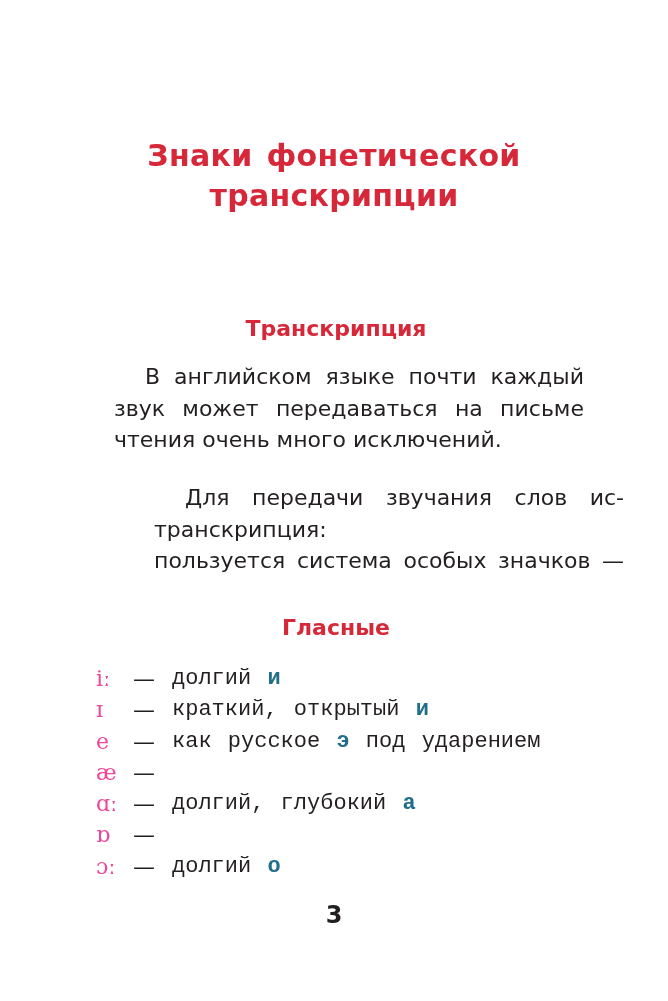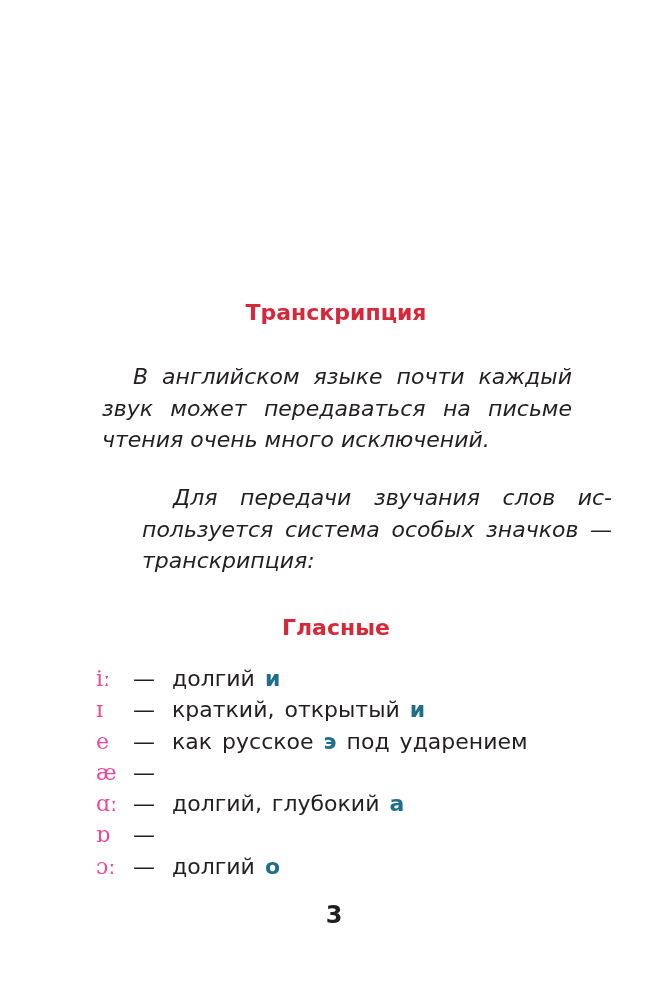--- a/index.html
+++ b/index.html
@@ -39,27 +39,26 @@
       text-align: center;
       color: #d7283a;
       font-weight: bold;
       font-size: 22px;
       line-height: 30px;
     }
     .subhead.transcription { top: 298px; left: 4px; }
     .subhead.vowels { top: 601px; left: 4px; }
     .para {
       position: absolute;
-      left: 102px;
+      left: 114px;
       width: 470px;
       font-size: 22px;
       line-height: 31.5px;
       text-align: justify;
       color: #231f20;
-      font-style: italic;
     }
     .para .ln {
       display: block;
       text-align: justify;
       text-align-last: justify;
       white-space: nowrap;
     }
     .para .ln.last { text-align-last: left; }
     .para .ln.indent { padding-left: 31px; }
     .para1 { top: 361px; }
@@ -88,53 +87,58 @@
     .dash {
       position: absolute;
       left: 37px;
       color: #231f20;
     }
     .desc {
       position: absolute;
       left: 76px;
       color: #231f20;
       word-spacing: 3px;
+      font-family: Liberation Mono, monospace;
     }
     .hl {
       color: #1f6f8b;
       font-weight: bold;
     }
     .page-number {
       position: absolute;
       left: 0; right: 0;
       top: 901px;
       text-align: center;
       font-weight: bold;
       font-size: 24px;
       color: #231f20;
     }
   </style>
 </head>
 <body>
 
 <div class="page">
 
+  <h1 class="title" style="margin:0;">
+    <span class="line"><span class="w1">Знаки</span><span>фонетической</span></span>
+    <span class="line">транскрипции</span>
+  </h1>
 
-  <h2 class="subhead transcription" style="margin:0;">Транскрипция</h2>
+  <h2 class="subhead transcription" style="margin:16px;">Транскрипция</h2>
 
   <div class="para para1">
     <span class="ln indent">В английском языке почти каждый</span>
     <span class="ln">звук может передаваться на письме</span>
     <span class="ln last">чтения очень много исключений.</span>
   </div>
 
   <div class="para para2">
     <span class="ln indent">Для передачи звучания слов ис-</span>
+    <span class="ln last">транскрипция:</span>
     <span class="ln">пользуется система особых значков —</span>
-    <span class="ln last">транскрипция:</span>
   </div>
 
   <h2 class="subhead vowels" style="margin:12px;">Гласные</h2>
 
   <div class="vowel-list">
     <div class="vrow">
       <span class="sym">iː</span>
       <span class="dash">—</span>
       <span class="desc"><span>долгий</span> <span class="hl">и</span></span>
     </div>

